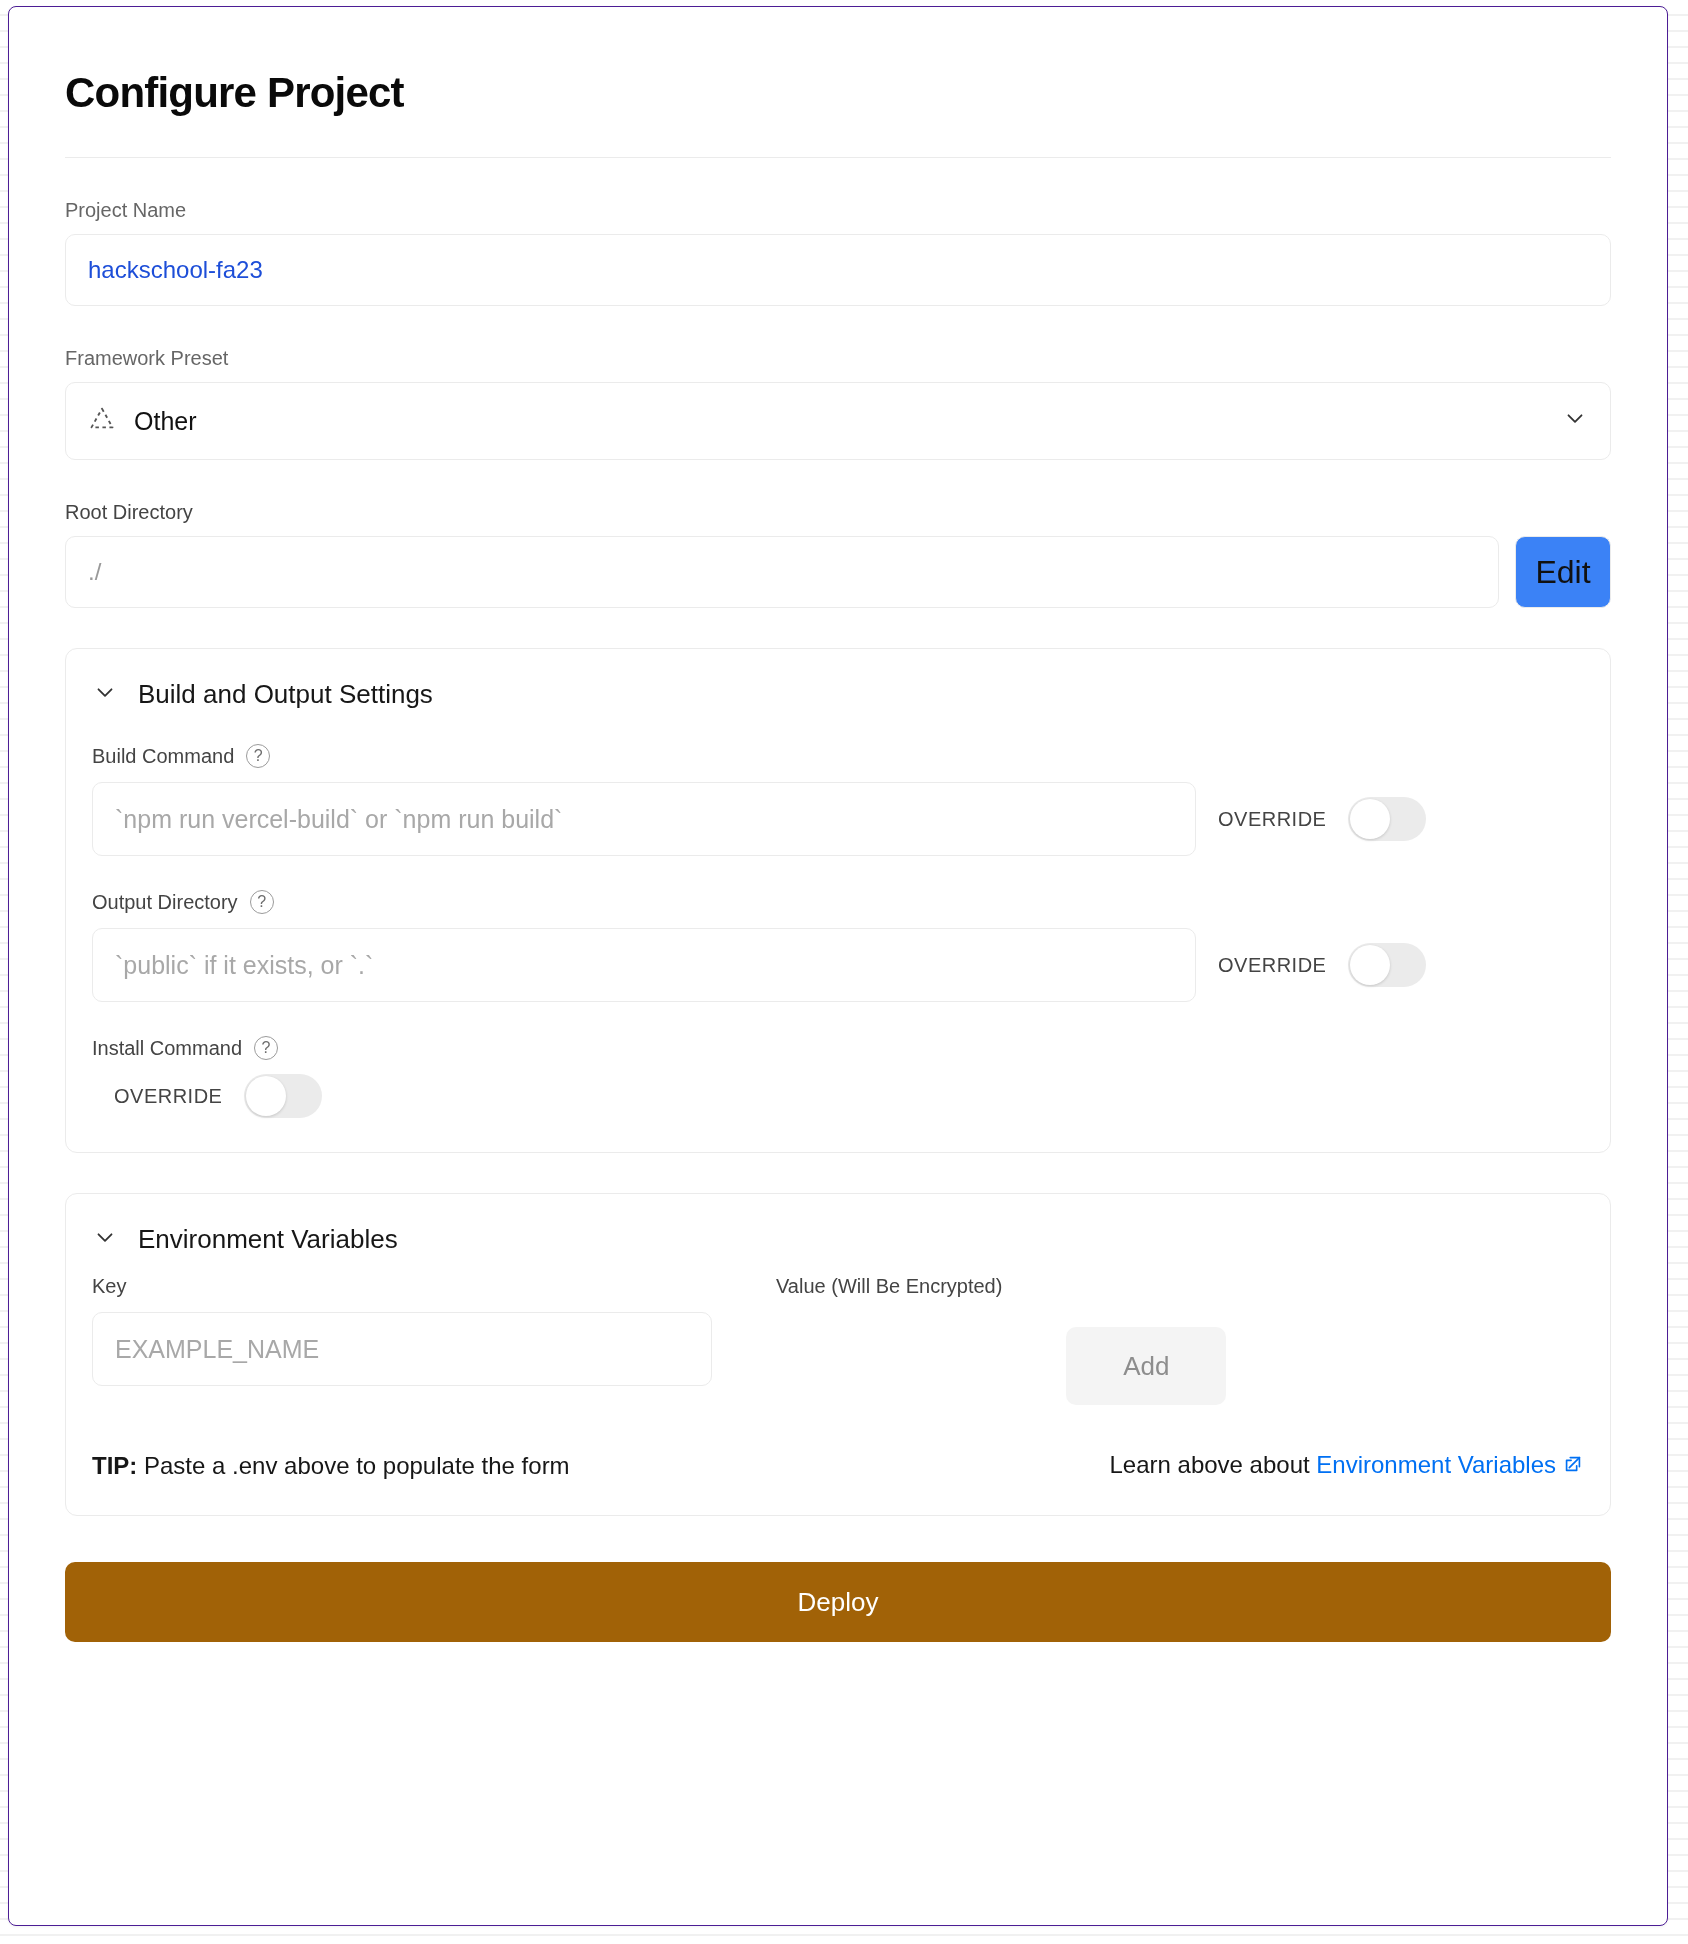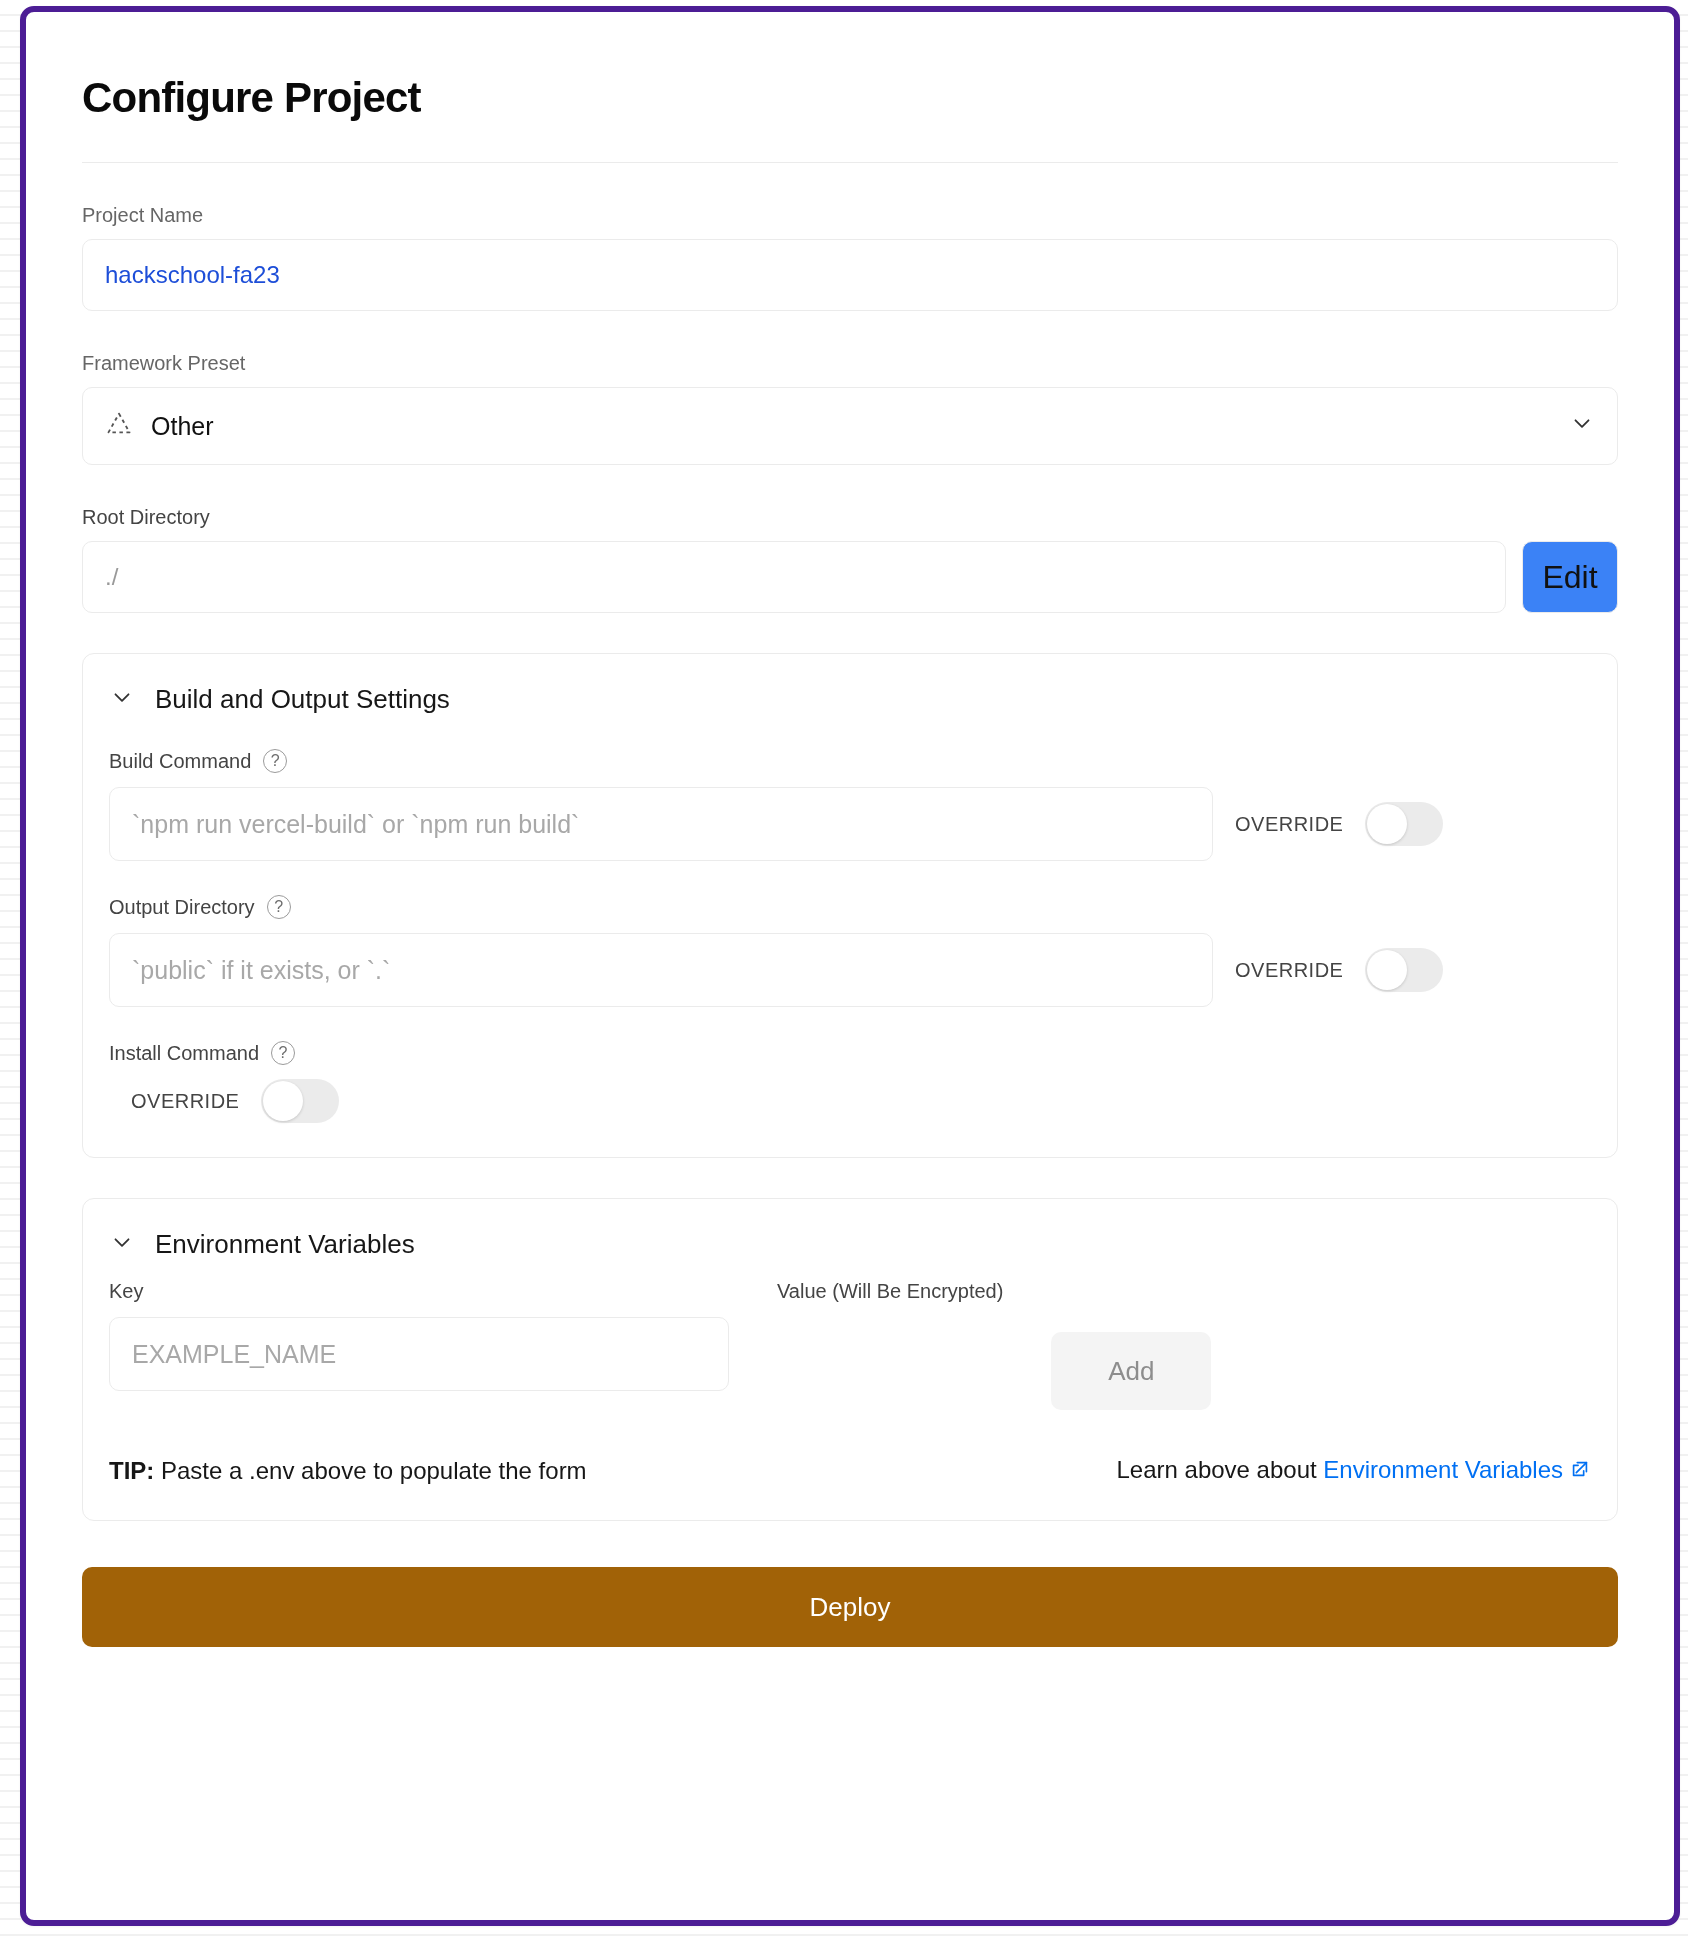--- a/index.html
+++ b/index.html
@@ -26,27 +26,27 @@
       repeating-linear-gradient(
         to bottom,
         #ffffff 0px, #ffffff 14px,
         #f1f1f1 14px, #f1f1f1 16px
       );
     z-index: 0;
   }
 
   .card {
     position: absolute;
-    left: 20px;
+    left: 8px;
     top: 6px;
     width: 1660px;
     height: 1920px;
     background: #ffffff;
-    border-radius: 14px;
-    border: 6px solid #4c1d95;
+    border-radius: 8px;
+    border: 1px solid #4c1d95;
     box-shadow: 0 1px 3px rgba(0,0,0,0.05);
     z-index: 1;
     overflow: hidden;
   }
 
   .inner {
     padding: 44px 56px 0 56px;
   }
 
   .page-title {
@@ -208,21 +208,21 @@
     left: 2px; top: 2px;
     width: 40px; height: 40px;
     border-radius: 50%;
     background: #ffffff;
     box-shadow: 0 1px 3px rgba(0,0,0,0.16);
   }
 
   .env-grid {
     display: flex;
     align-items: flex-start;
-    gap: 0;
+    gap: 16px;
     margin-top: 20px;
   }
   .env-col { }
   .env-col .col-label {
     font-size: 20px;
     color: #444444;
     margin-bottom: 14px;
   }
   .env-key-input {
     width: 620px;

